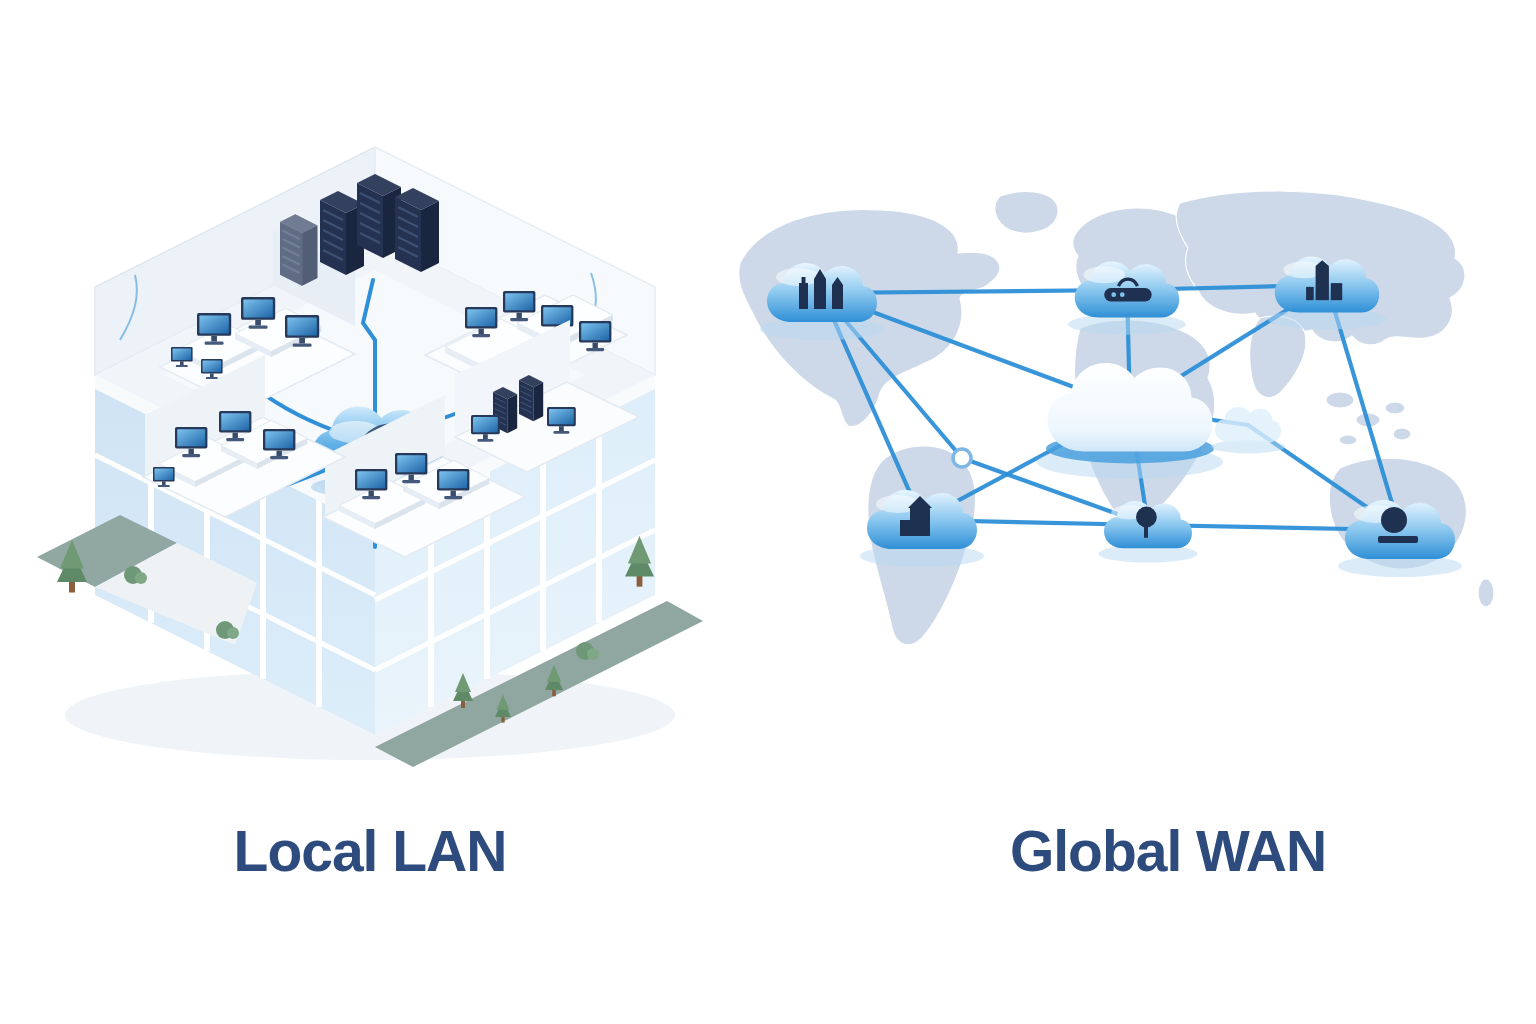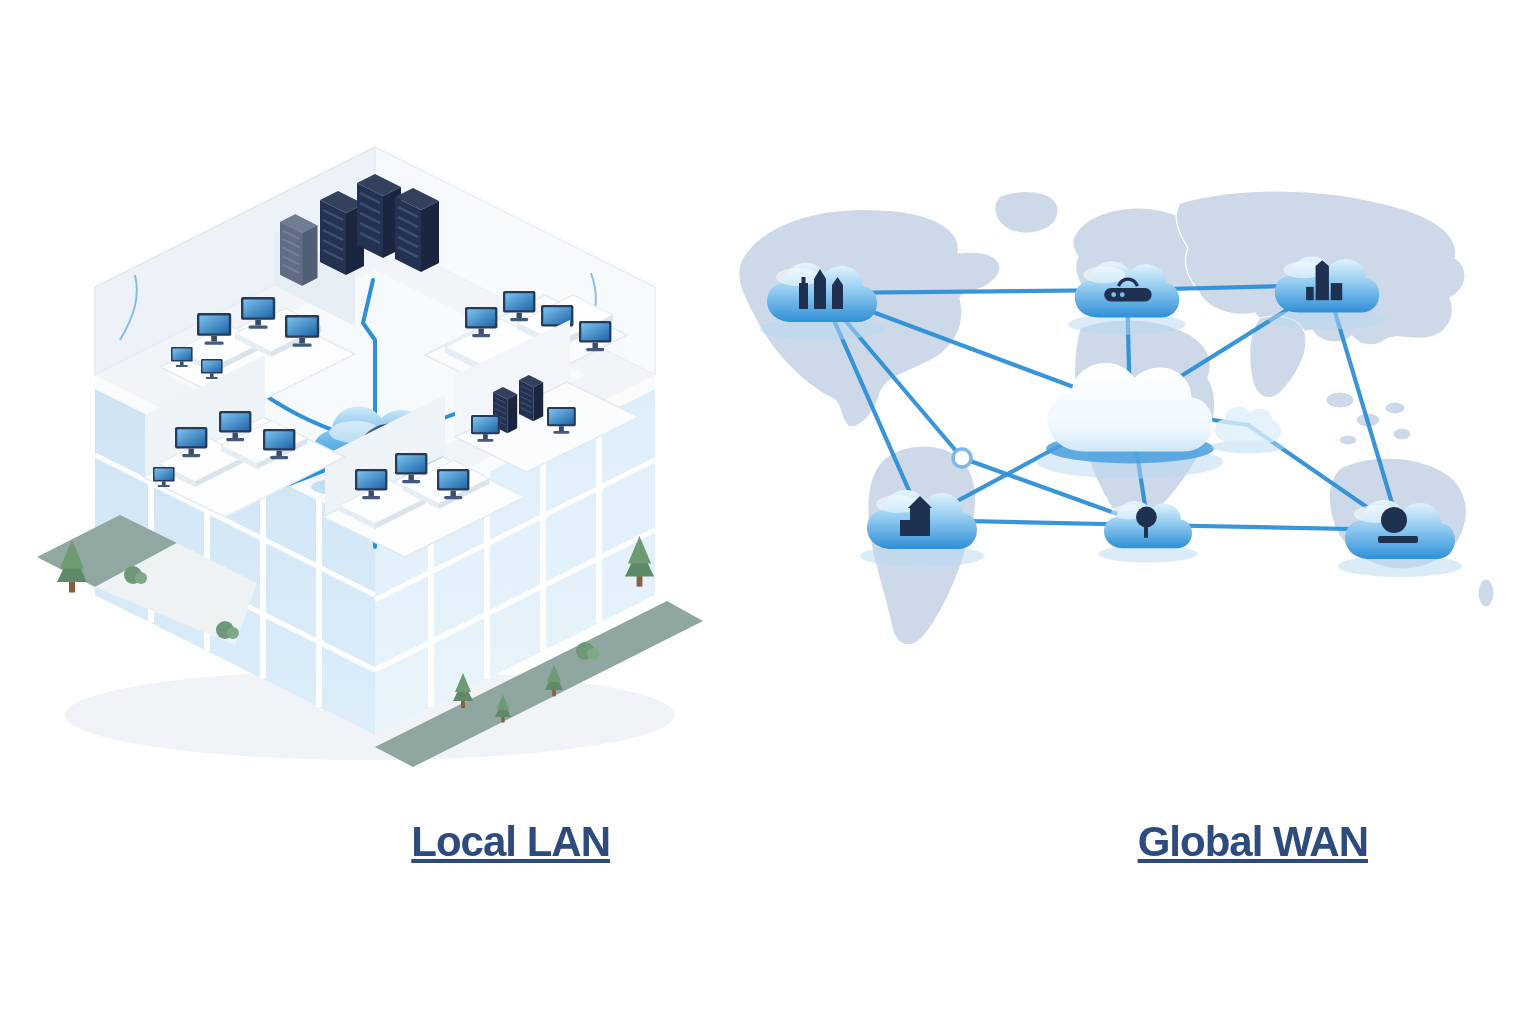--- a/index.html
+++ b/index.html
@@ -1,24 +1,24 @@
 <!DOCTYPE html>
 <html><head>
 <meta charset="utf-8">
 <style>
   html,body{margin:0;padding:0;background:#ffffff;}
   body{width:1536px;height:1024px;position:relative;overflow:hidden;
        font-family:"Liberation Sans",sans-serif;}
   .panel{position:absolute;}
   #lan-illustration{left:25px;top:85px;width:680px;height:700px;}
   #wan-map{left:700px;top:168px;width:820px;height:520px;}
-  .diagram-label{position:absolute;width:480px;text-align:right;
-       font-size:42px;font-weight:700;letter-spacing:-1px;color:#2d4b7d;text-decoration:underline;}
+  .diagram-label{position:absolute;width:480px;text-align:center;
+       font-size:57px;font-weight:700;letter-spacing:-1px;color:#2d4b7d;}
   #lan-label{left:130px;top:818px;}
-  #wan-label{left:888px;top:818px;}
+  #wan-label{left:928px;top:818px;}
   svg{display:block;}
 </style>
 </head>
 <body>
 
 <div class="panel" id="lan-illustration">
 <svg width="680" height="700" viewBox="0 0 680 700">
   <defs>
     <linearGradient id="scr" x1="0" y1="0" x2="1" y2="1">
       <stop offset="0" stop-color="#7cc2ee"></stop>

